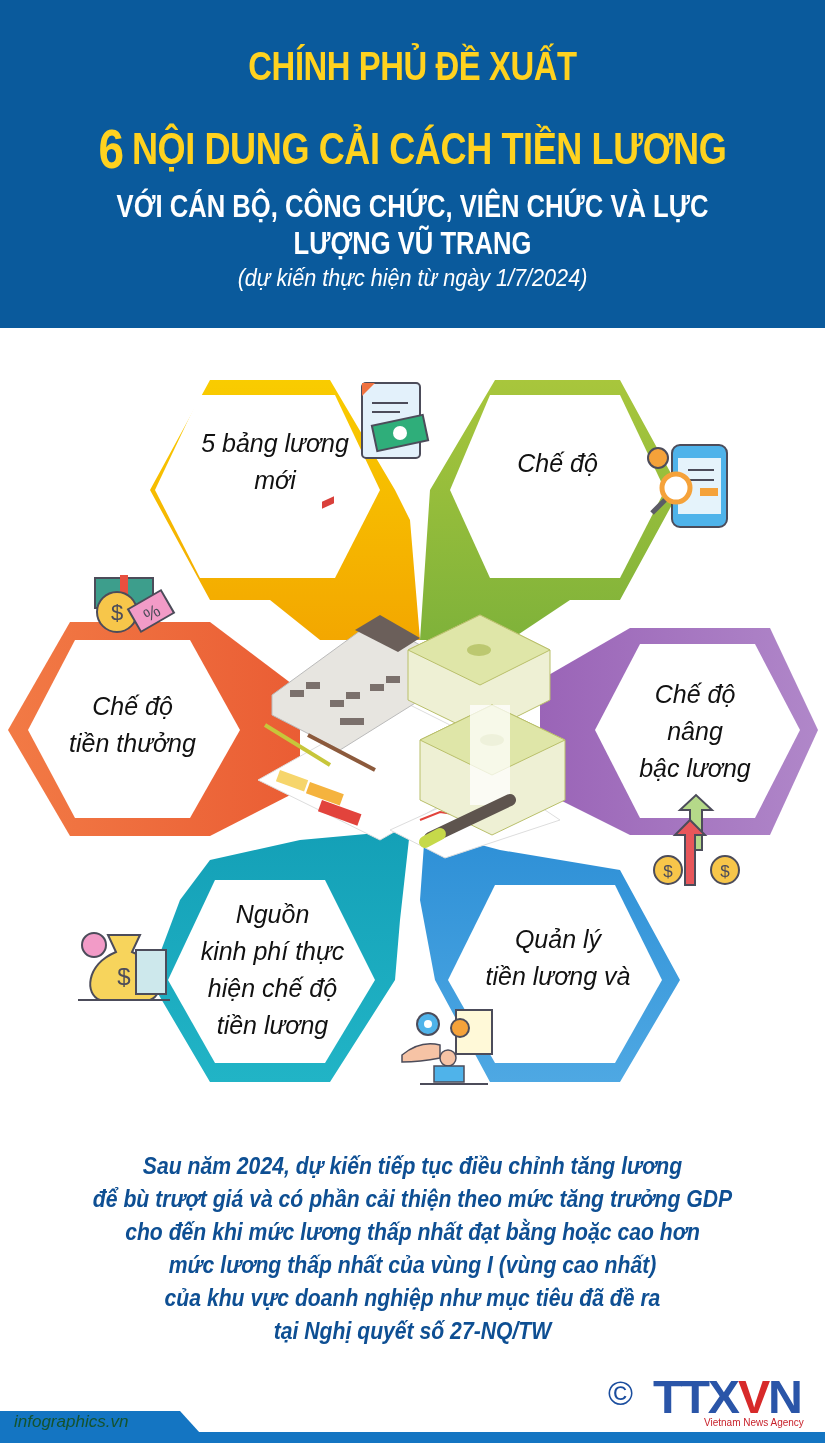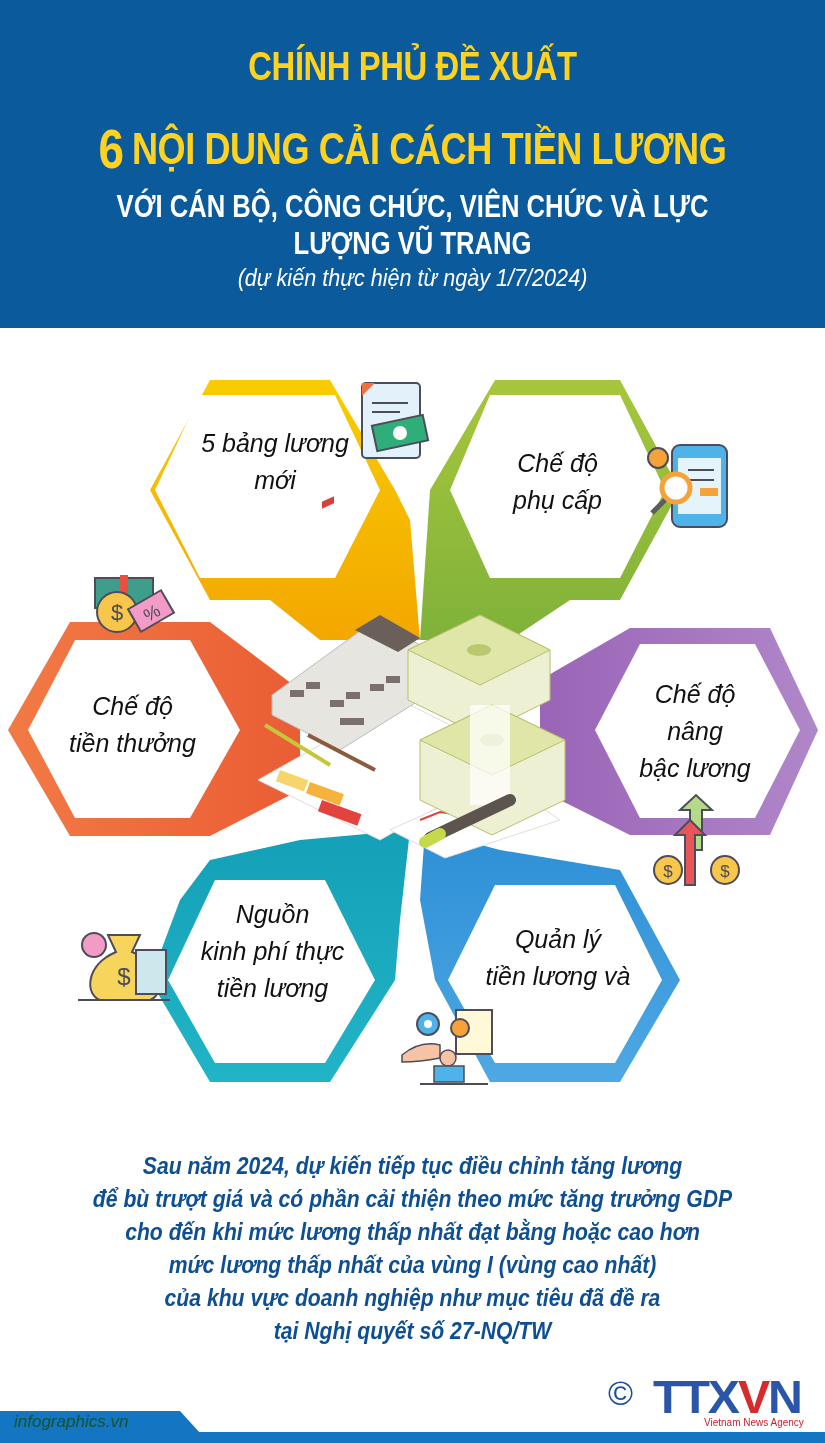--- a/index.html
+++ b/index.html
@@ -180,34 +180,34 @@
     <line x1="420" y1="1084" x2="488" y2="1084" stroke="#4c4c5a" stroke-width="2"></line>
   </g>
 </svg>
 
 <div class="label" style="left:175px;top:425px;width:200px;">
   <div>5 bảng lương</div>
   <div>mới</div>
 </div>
 <div class="label" style="left:460px;top:445px;width:195px;">
   <div>Chế độ</div>
-  <div>phụ cấp</div>
 </div>
 <div class="label" style="left:35px;top:688px;width:195px;">
   <div>Chế độ</div>
   <div>tiền thưởng</div>
 </div>
 <div class="label" style="left:600px;top:676px;width:190px;">
   <div>Chế độ</div>
   <div>nâng</div>
   <div>bậc lương</div>
 </div>
 <div class="label" style="left:170px;top:896px;width:205px;">
   <div>Nguồn</div>
   <div>kinh phí thực</div>
+  <div>hiện chế độ</div>
   <div>tiền lương</div>
 </div>
 <div class="label" style="left:458px;top:921px;width:200px;">
   <div>Quản lý</div>
   <div>tiền lương và</div>
 </div>
 
 <div class="bottom-text">
   <div>Sau năm 2024, dự kiến tiếp tục điều chỉnh tăng lương</div>
   <div>để bù trượt giá và có phần cải thiện theo mức tăng trưởng GDP</div>

